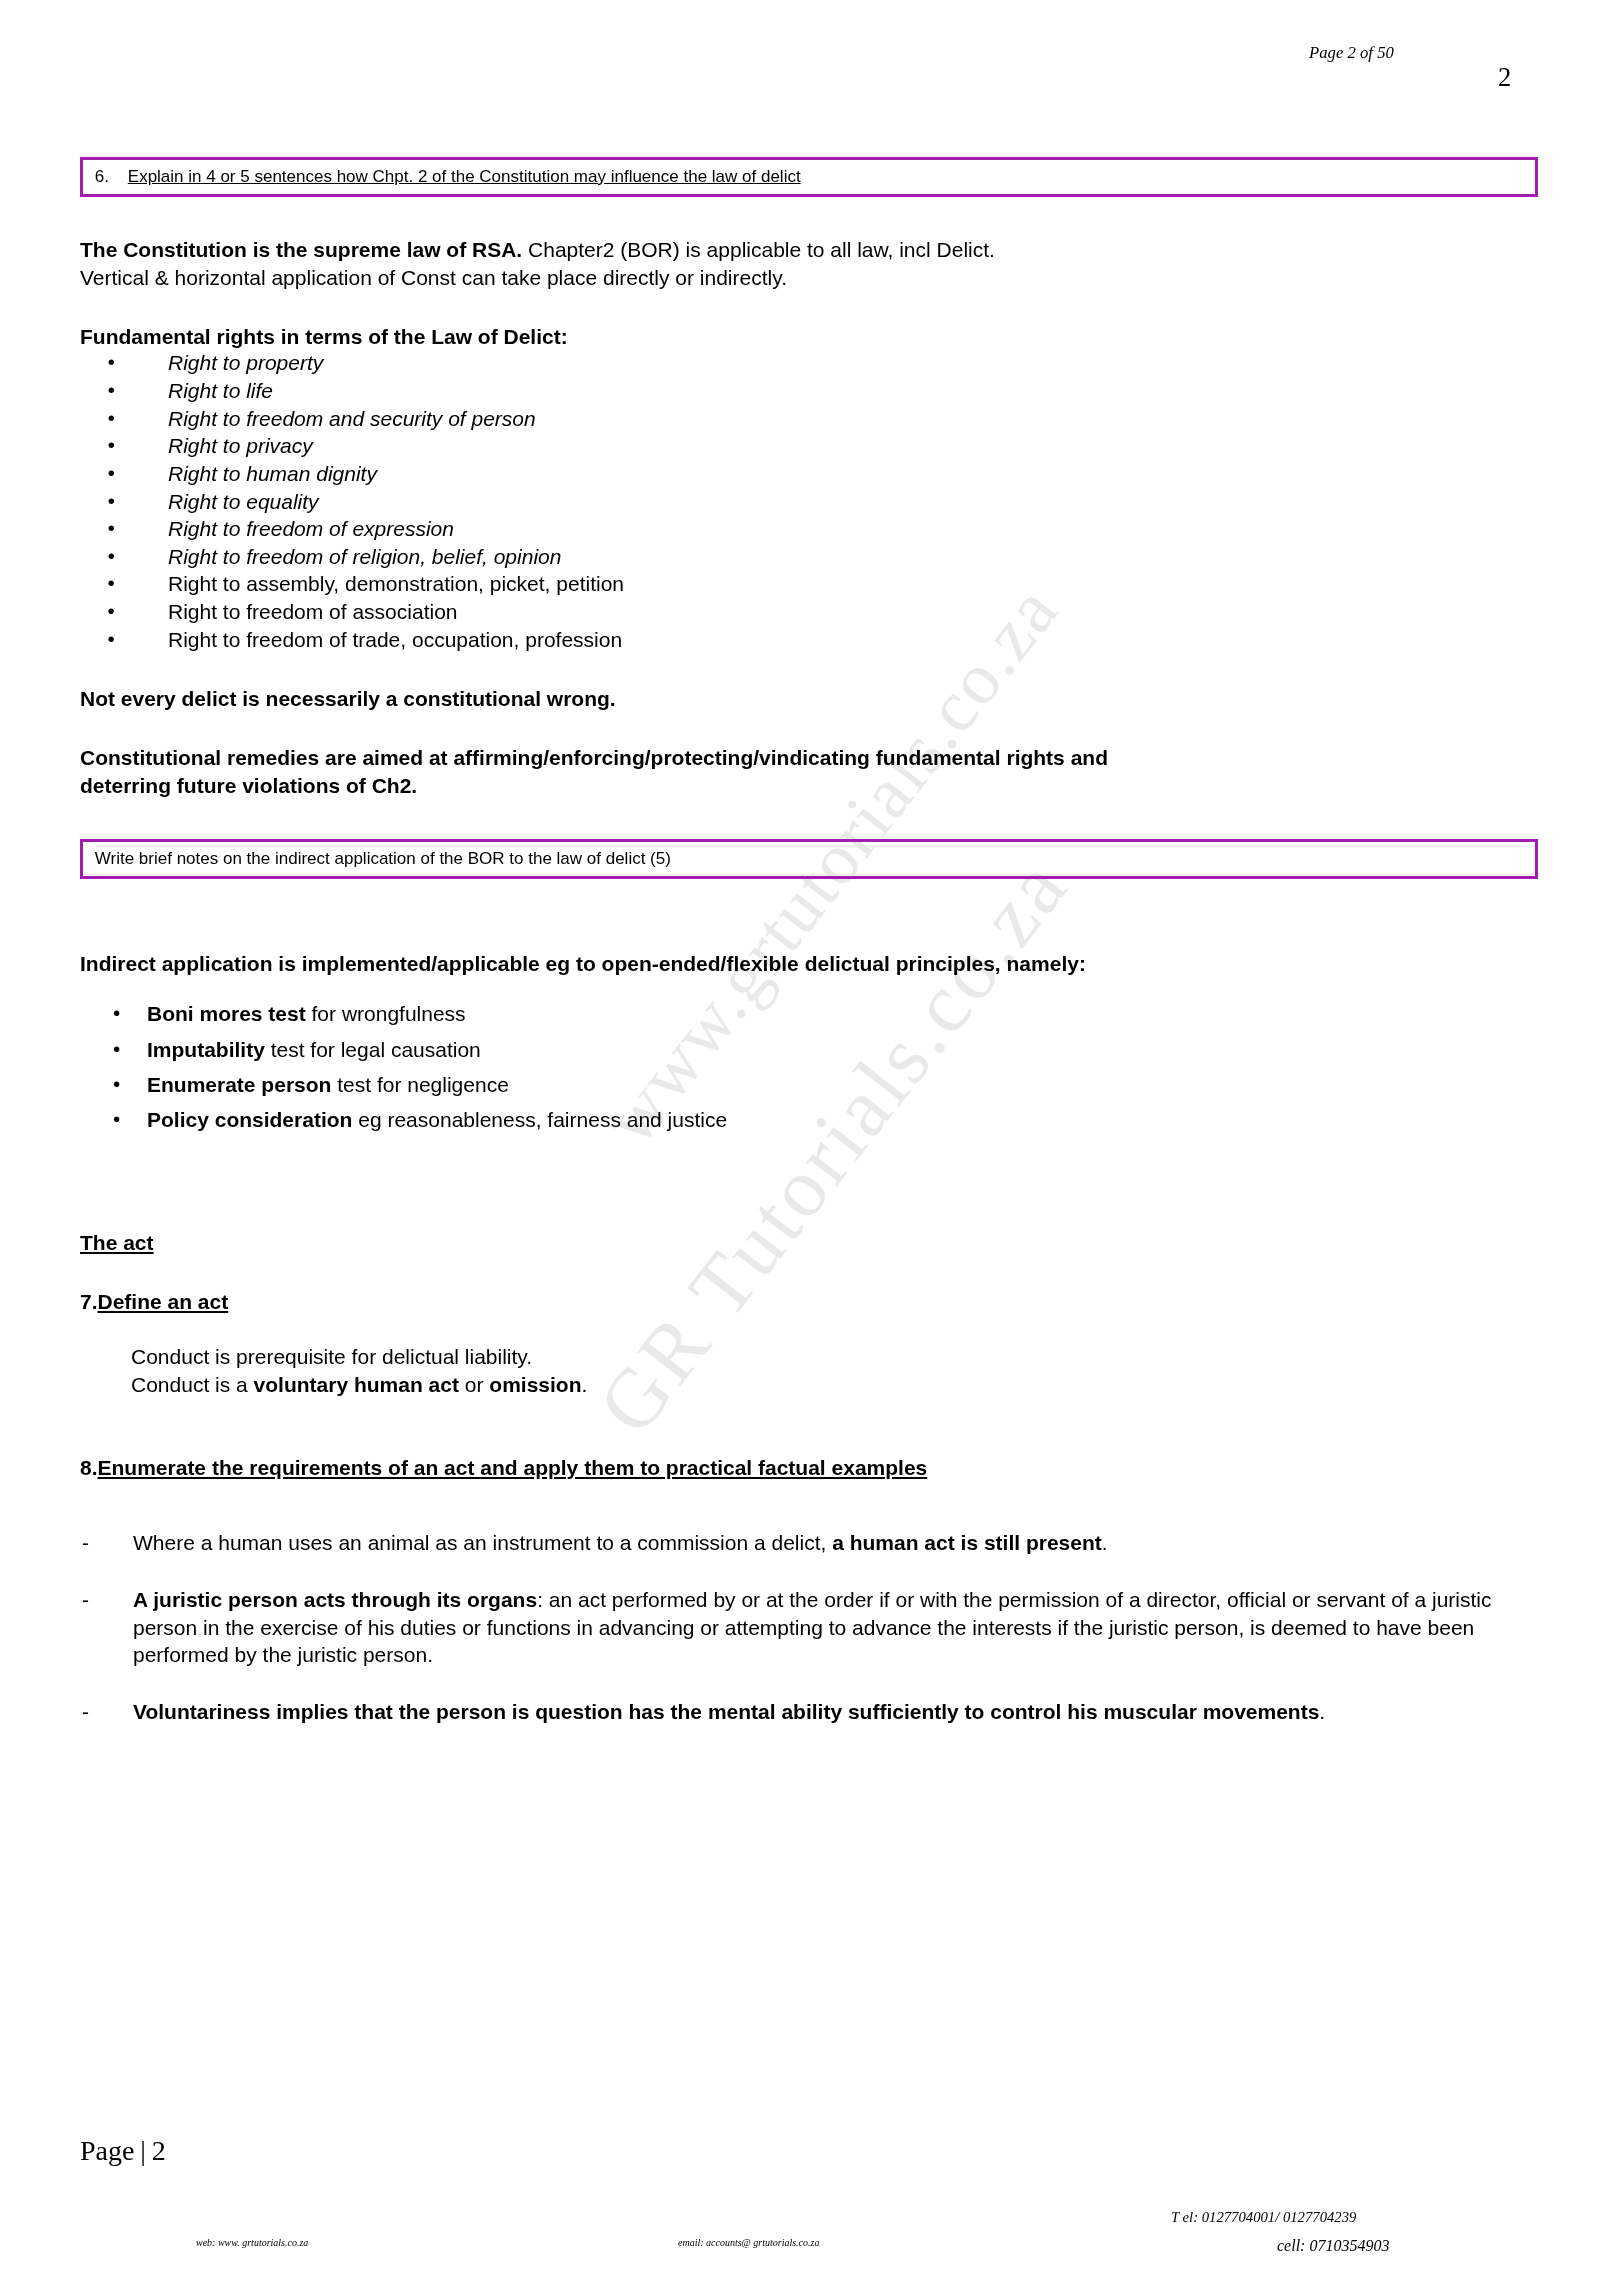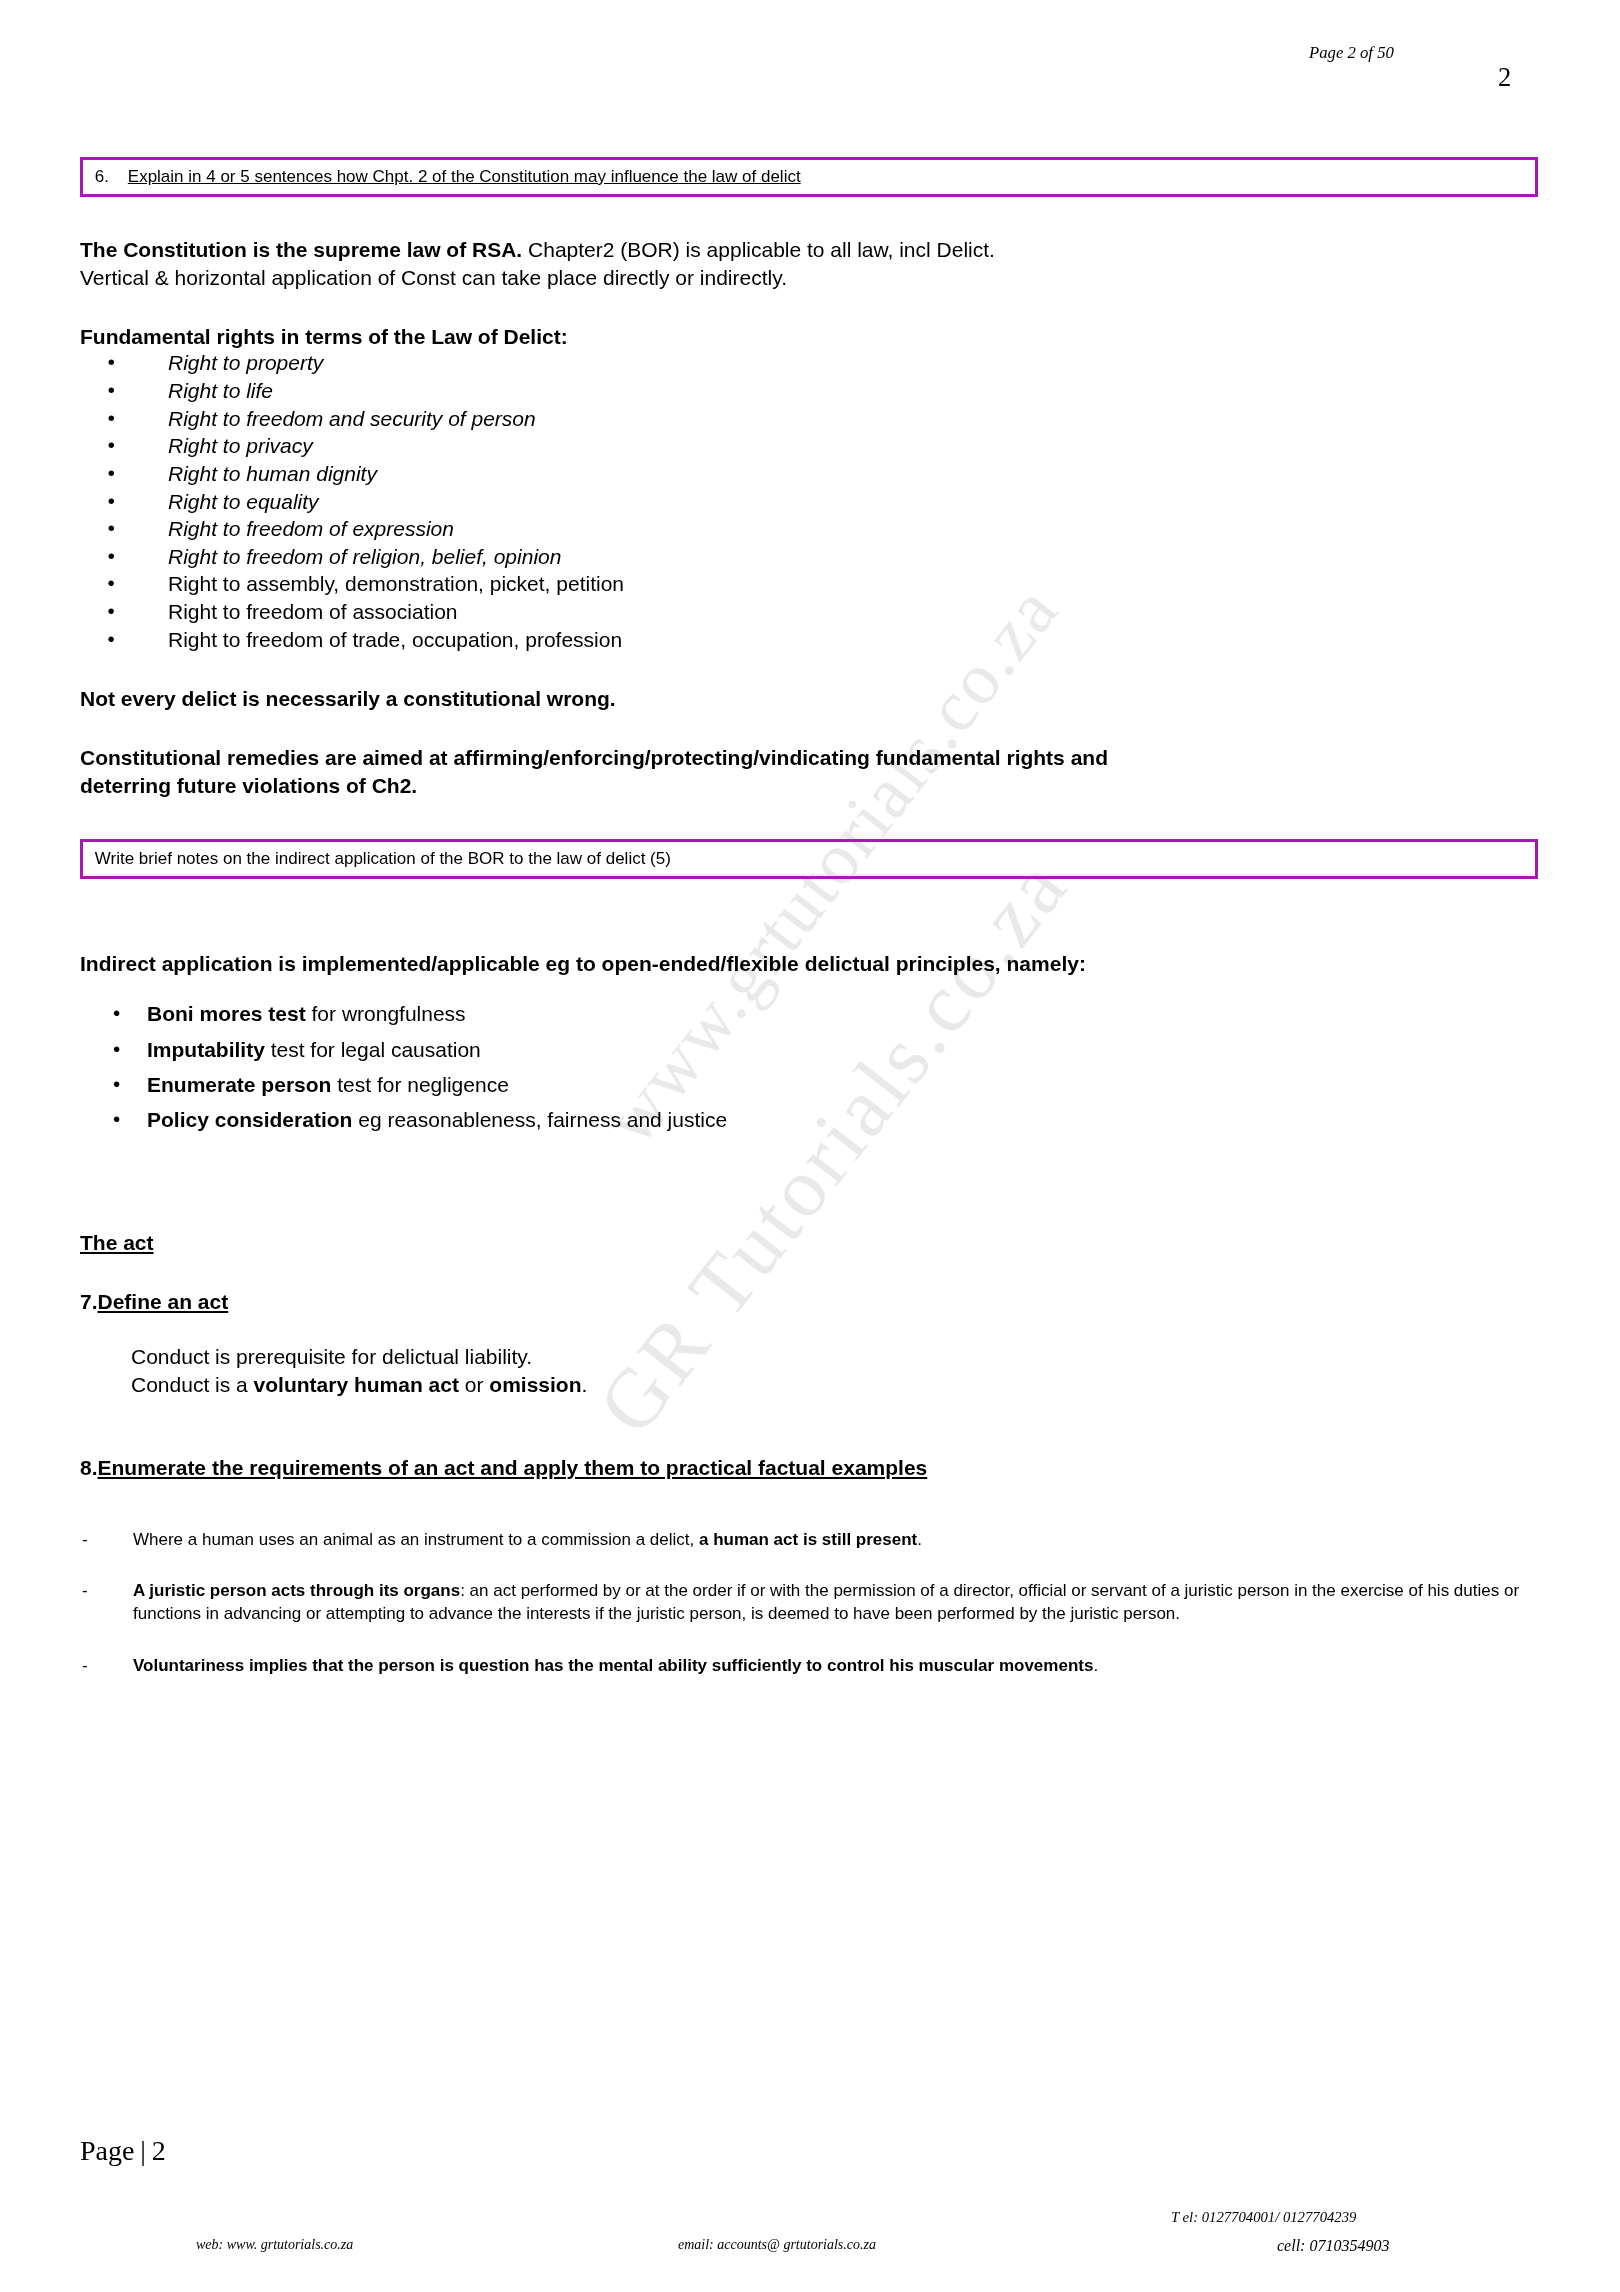--- a/index.html
+++ b/index.html
@@ -140,21 +140,21 @@
 
   
   ul.dl {
     list-style: none;
     margin: 0;
     padding: 0;
   }
   ul.dl > li {
     position: relative;
     padding-left: 53px;
-    font-size: 17px;
+    font-size: 21px;
     line-height: 1.33;
     margin: 0 0 29px 0;
   }
   ul.dl > li::before {
     content: "-";
     position: absolute;
     left: 2px;
     top: 0;
   }
 
@@ -174,21 +174,21 @@
   }
   .pagefoot .bar {
     display: inline-block;
     margin: 0 5.9px;
   }
   .foot-line {
     position: absolute;
     top: 2237px;
     font-family: "Liberation Serif", serif;
     font-style: italic;
-    font-size: 14px;
+    font-size: 10px;
     white-space: nowrap;
   }
   .foot-web { left: 196px; }
   .foot-mail { left: 678px; }
   .foot-tel {
     position: absolute;
     left: 1154px;
     top: 2209px;
     font-family: "Liberation Serif", serif;
     font-style: italic;

